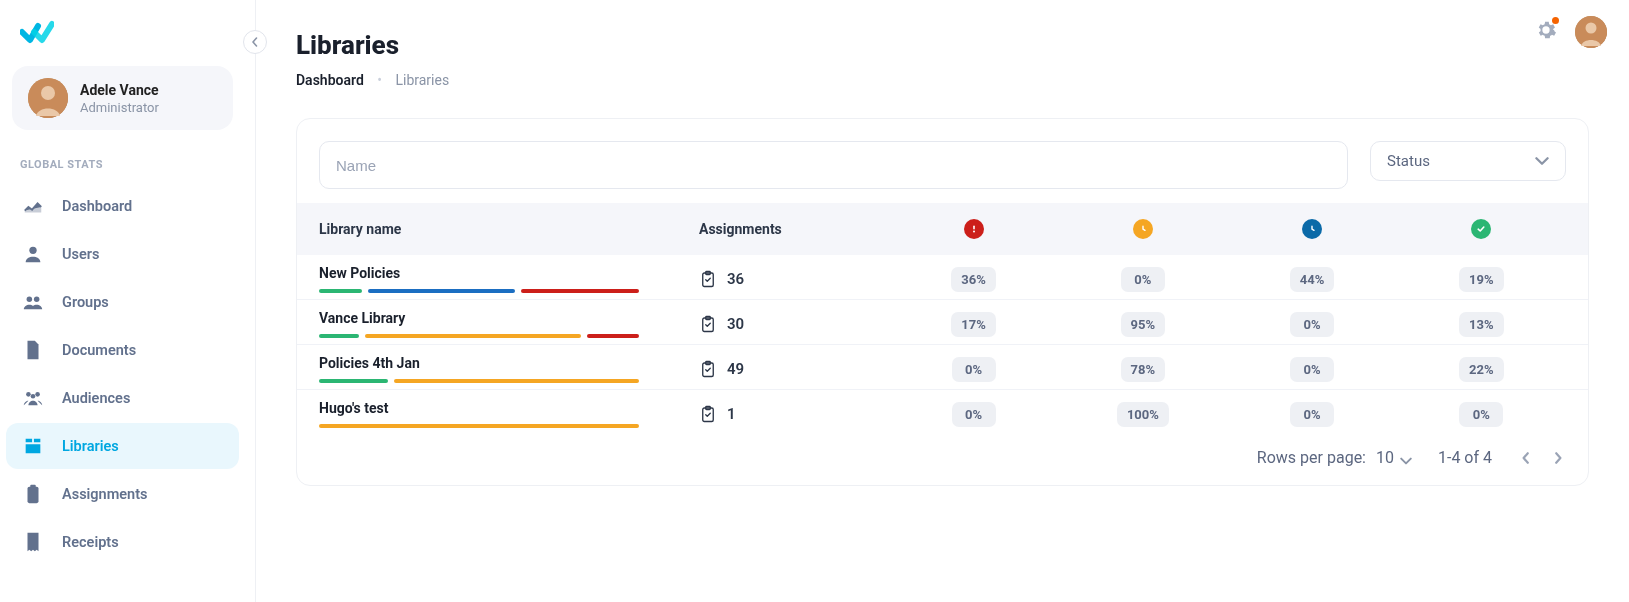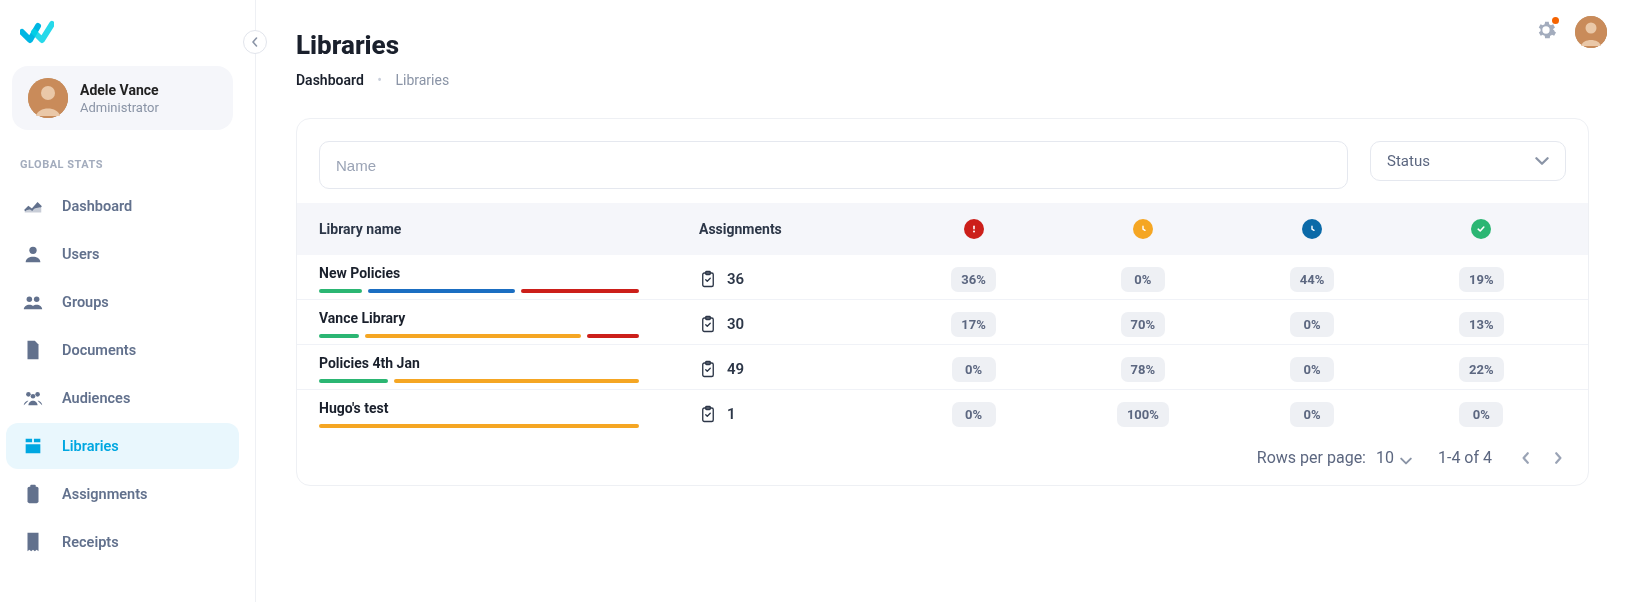--- a/index.html
+++ b/index.html
@@ -432,21 +432,21 @@
               <rect x="5" y="4" width="14" height="18" rx="2" fill="none" stroke="#2d3748" stroke-width="1.8"></rect>
               <rect x="9" y="2" width="6" height="4" rx="1" fill="none" stroke="#2d3748" stroke-width="1.8"></rect>
               <path d="M9 13l2 2 4-4" stroke="#2d3748" stroke-width="1.8" fill="none" stroke-linecap="round" stroke-linejoin="round"></path>
             </svg>
             <span>30</span>
           </div>
           <div class="col-center">
             <span class="pill">17%</span>
           </div>
           <div class="col-center">
-            <span class="pill">70%</span>
+            <span class="pill">95%</span>
           </div>
           <div class="col-center">
             <span class="pill">0%</span>
           </div>
           <div class="col-center">
             <span class="pill">13%</span>
           </div>
         </div>
         <div class="trow">
           <div>

